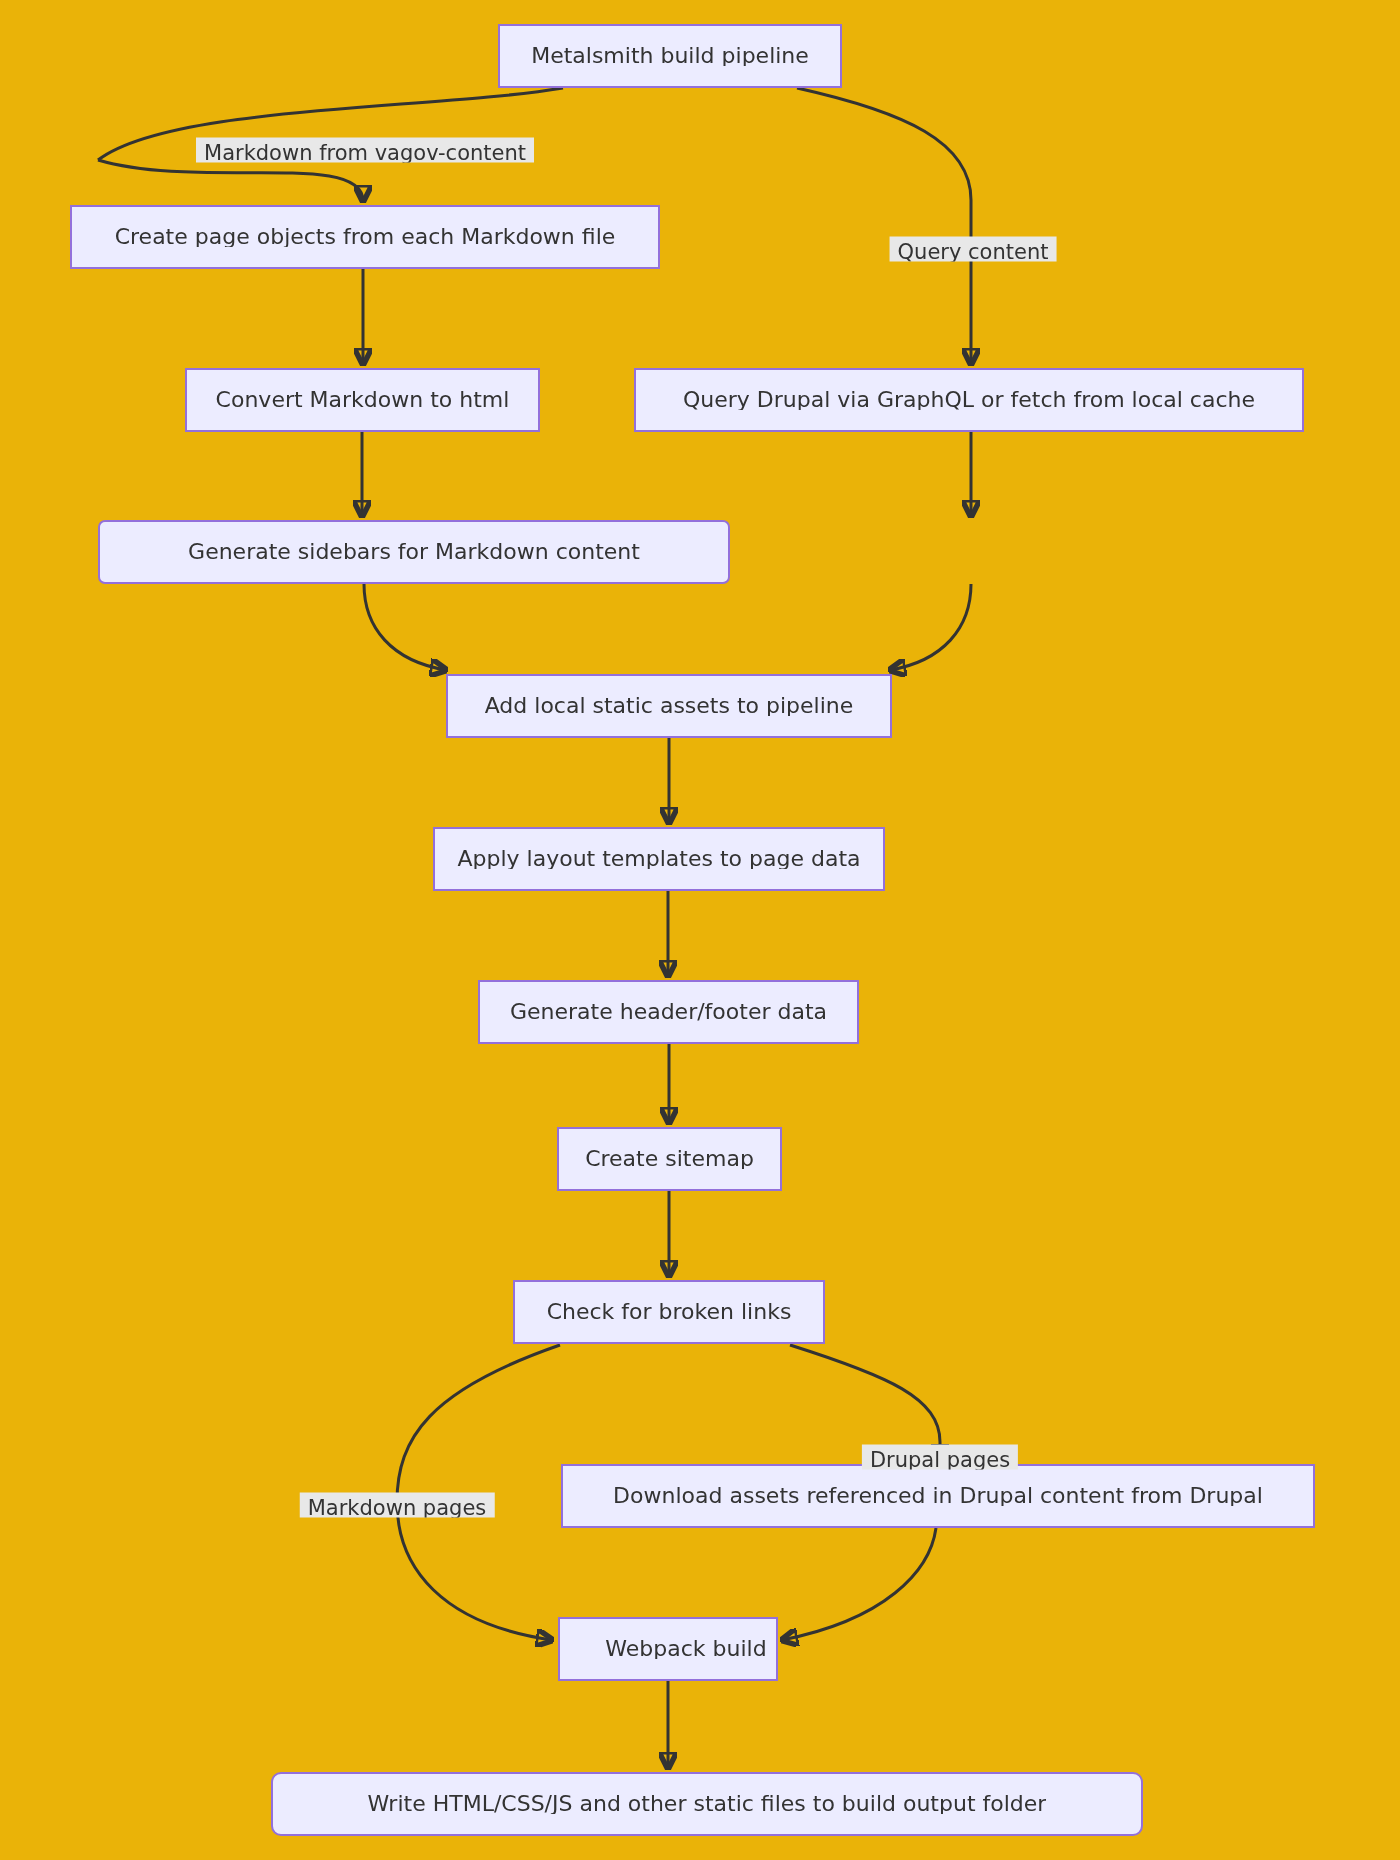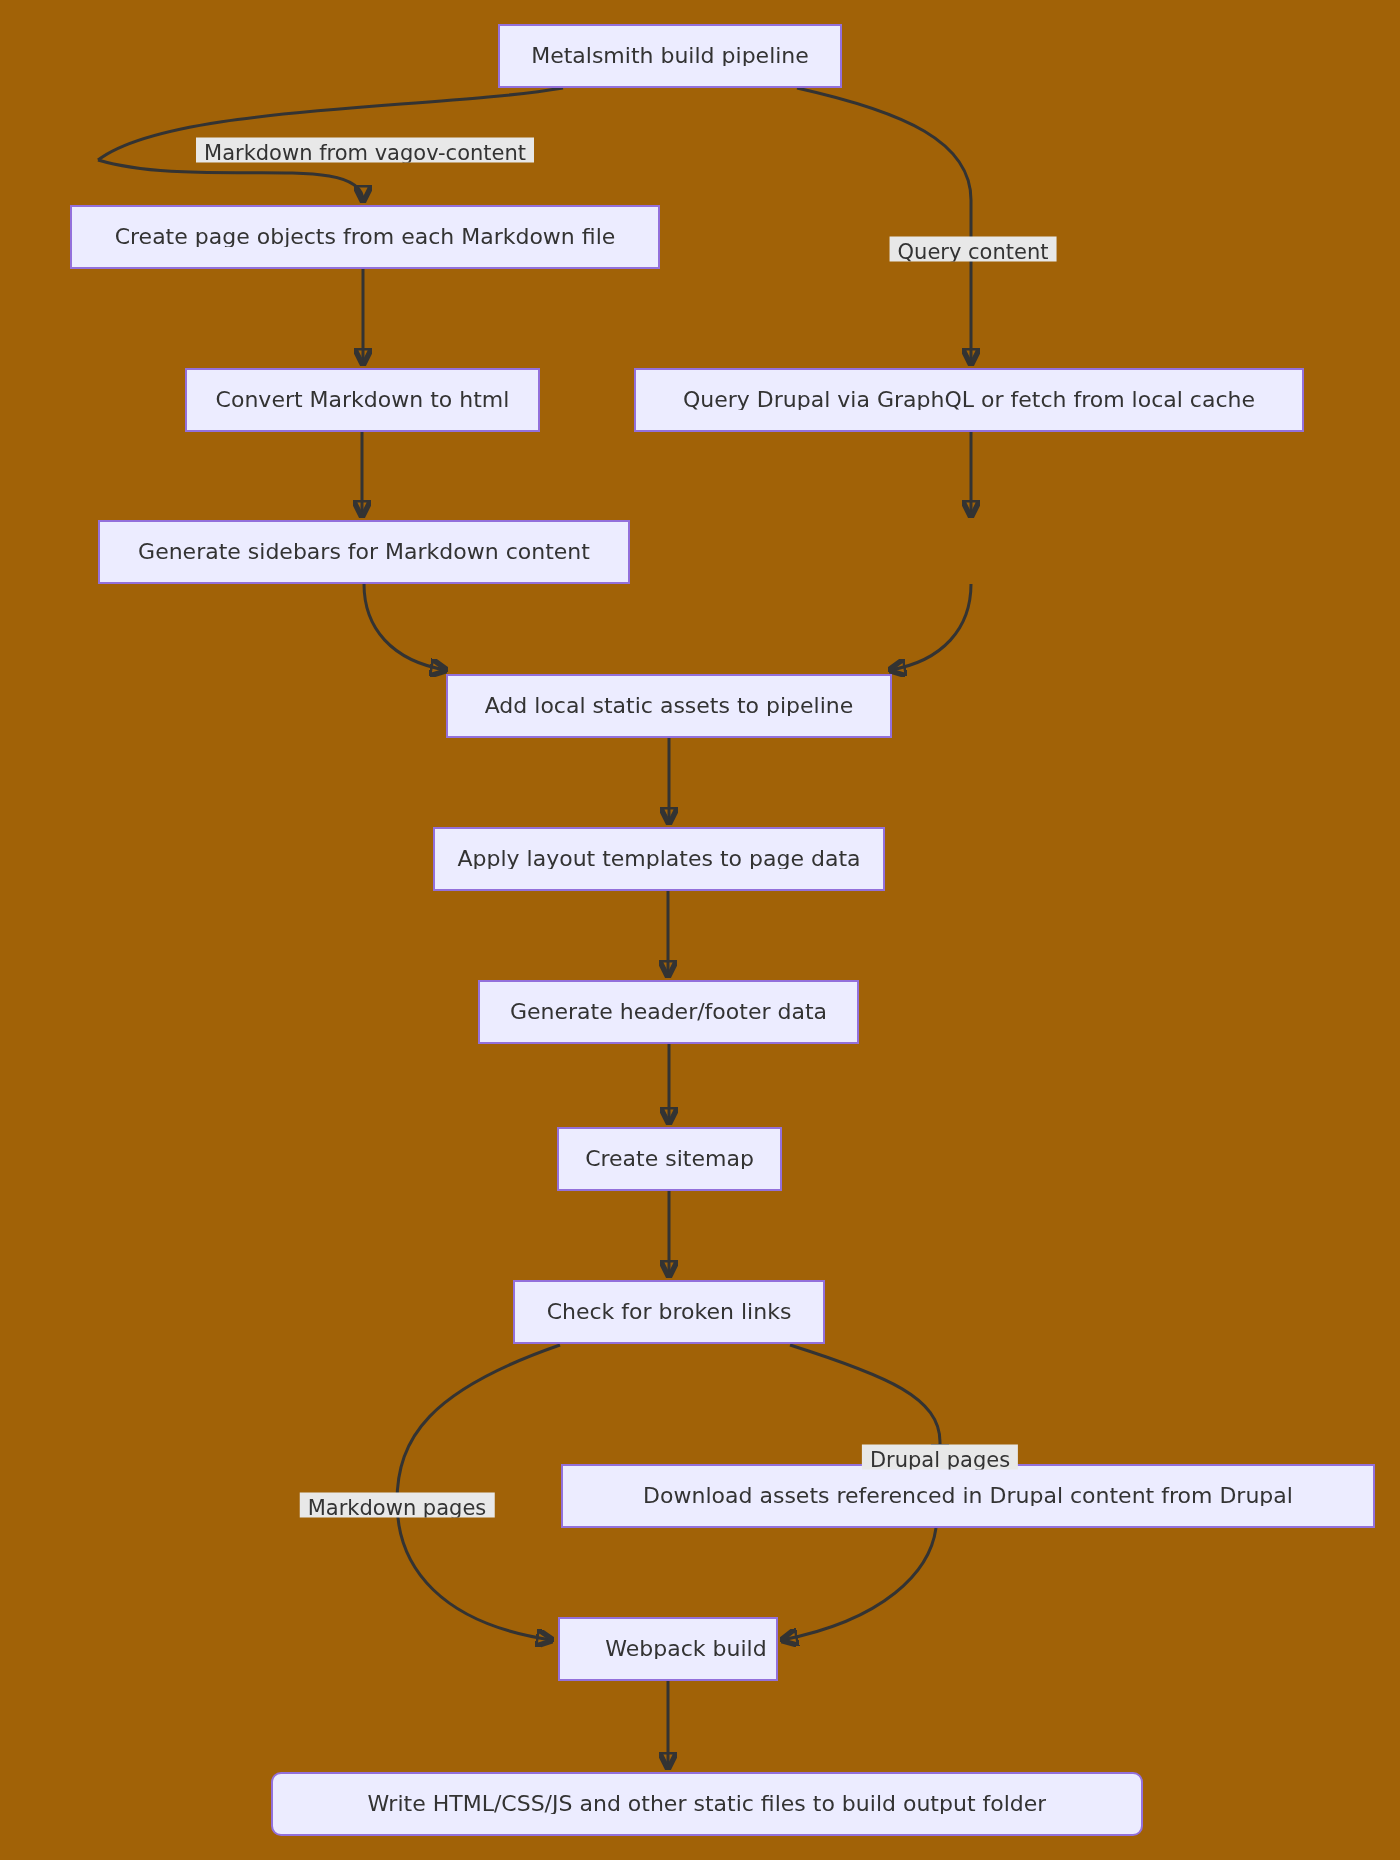--- a/index.html
+++ b/index.html
@@ -1,17 +1,17 @@
 <!DOCTYPE html>
 <html><head>
 <meta charset="utf-8">
 <style>
   html,body{margin:0;padding:0;background:#f7f7f9;}
   .canvas{
-    position:relative;width:1400px;height:1860px;background:#a16207;overflow:hidden;
+    position:relative;width:1400px;height:1860px;background:#eab308;overflow:hidden;
     font-family:"DejaVu Sans","Liberation Sans",sans-serif;color:#333333;
   }
   svg.edges{position:absolute;left:0;top:0;width:1400px;height:1860px;}
   svg.edges path{fill:none;stroke:#333333;stroke-width:3;}
   .node{
     position:absolute;height:64px;box-sizing:border-box;
     background:#ECECFF;border:2px solid #9370DB;
     display:flex;align-items:center;justify-content:center;
   }
   .node-label{
@@ -63,21 +63,21 @@
   </div>
 
   <div class="node" style="left:185px;top:368px;width:355px;">
     <span class="node-label">Convert Markdown to html</span>
   </div>
 
   <div class="node" style="left:634px;top:368px;width:670px;">
     <span class="node-label">Query Drupal via GraphQL or fetch from local cache</span>
   </div>
 
-  <div class="node" style="left:98px;top:520px;width:532px;">
+  <div class="node" style="left:98px;top:520px;width:632px;border-radius:7px;">
     <span class="node-label">Generate sidebars for Markdown content</span>
   </div>
 
 
   <div class="node" style="left:446px;top:674px;width:446px;">
     <span class="node-label">Add local static assets to pipeline</span>
   </div>
 
   <div class="node" style="left:433px;top:827px;width:452px;">
     <span class="node-label">Apply layout templates to page data</span>
@@ -88,21 +88,21 @@
   </div>
 
   <div class="node" style="left:513px;top:1280px;width:312px;">
     <span class="node-label">Check for broken links</span>
   </div>
 
   <div class="node" style="left:557px;top:1127px;width:225px;">
     <span class="node-label">Create sitemap</span>
   </div>
 
-  <div class="node" style="left:561px;top:1464px;width:814px;">
+  <div class="node" style="left:561px;top:1464px;width:754px;">
     <span class="node-label">Download assets referenced in Drupal content from Drupal</span>
   </div>
 
   <div class="node" style="left:558px;top:1617px;width:220px;padding-left:36px;">
     <span class="node-label">Webpack build</span>
   </div>
 
   <div class="node" style="left:271px;top:1772px;width:872px;border-radius:10px;">
     <span class="node-label">Write HTML/CSS/JS and other static files to build output folder</span>
   </div>

